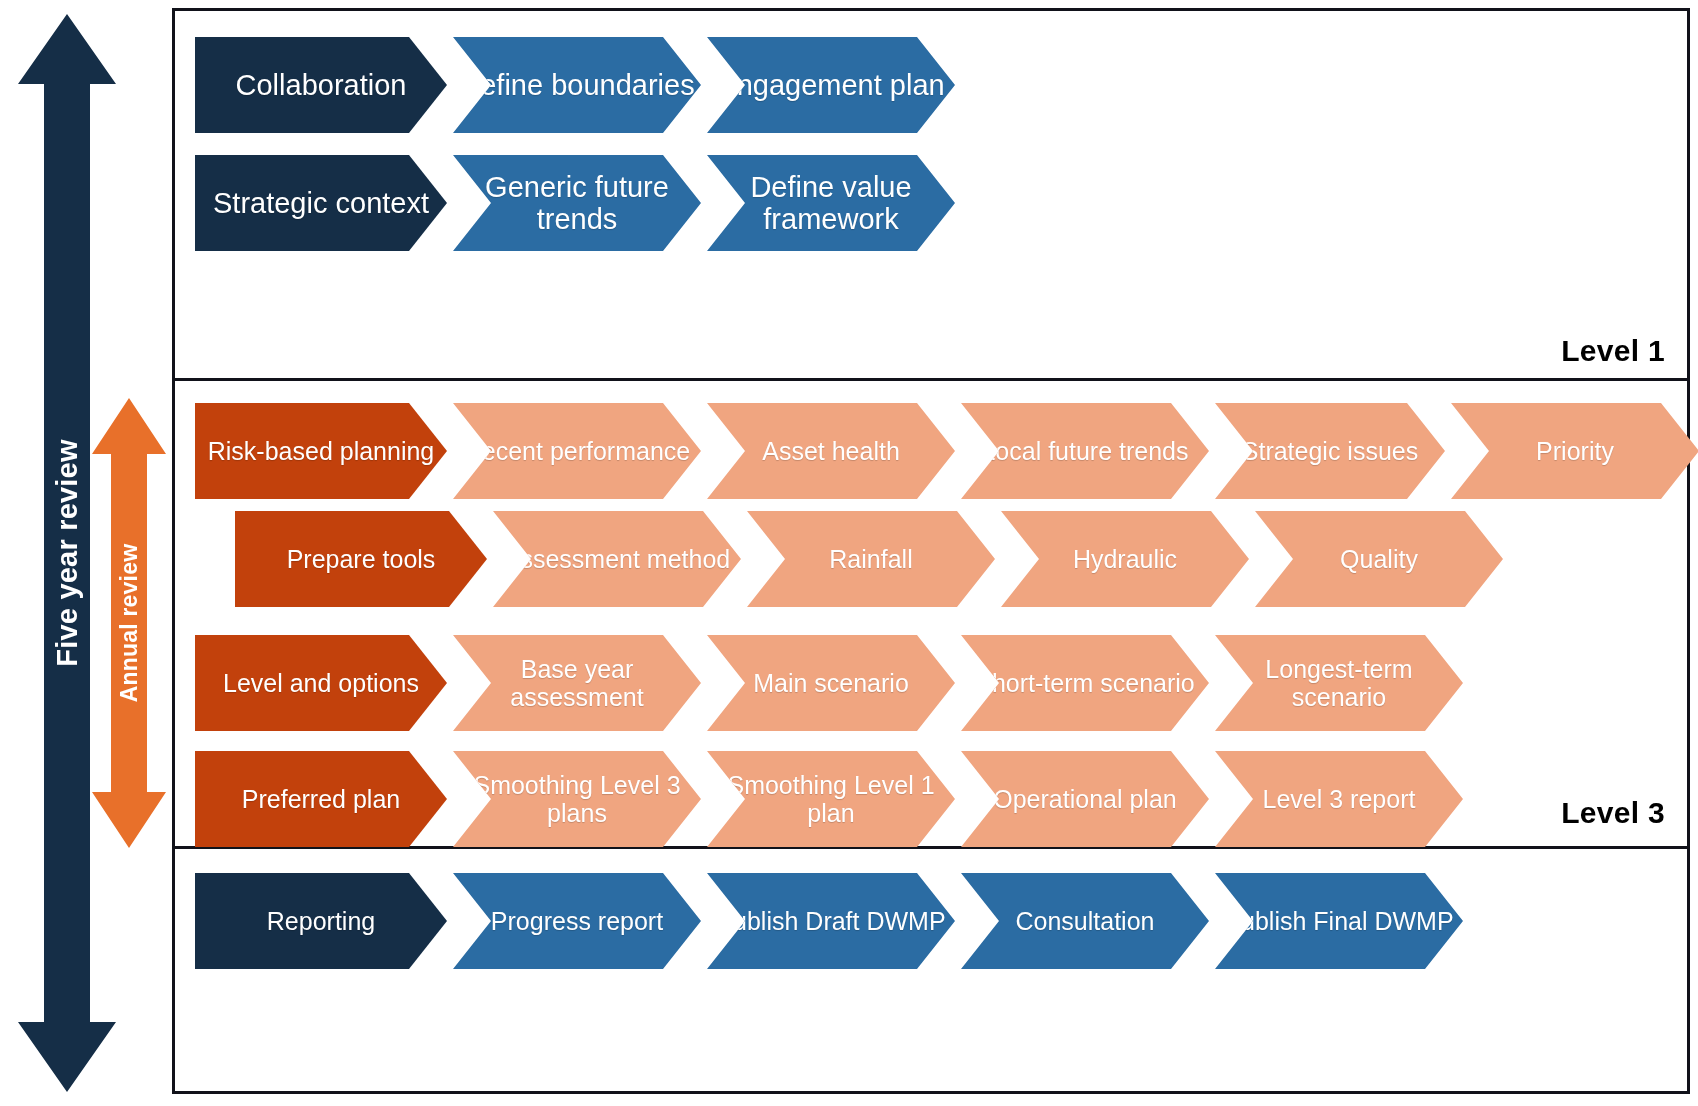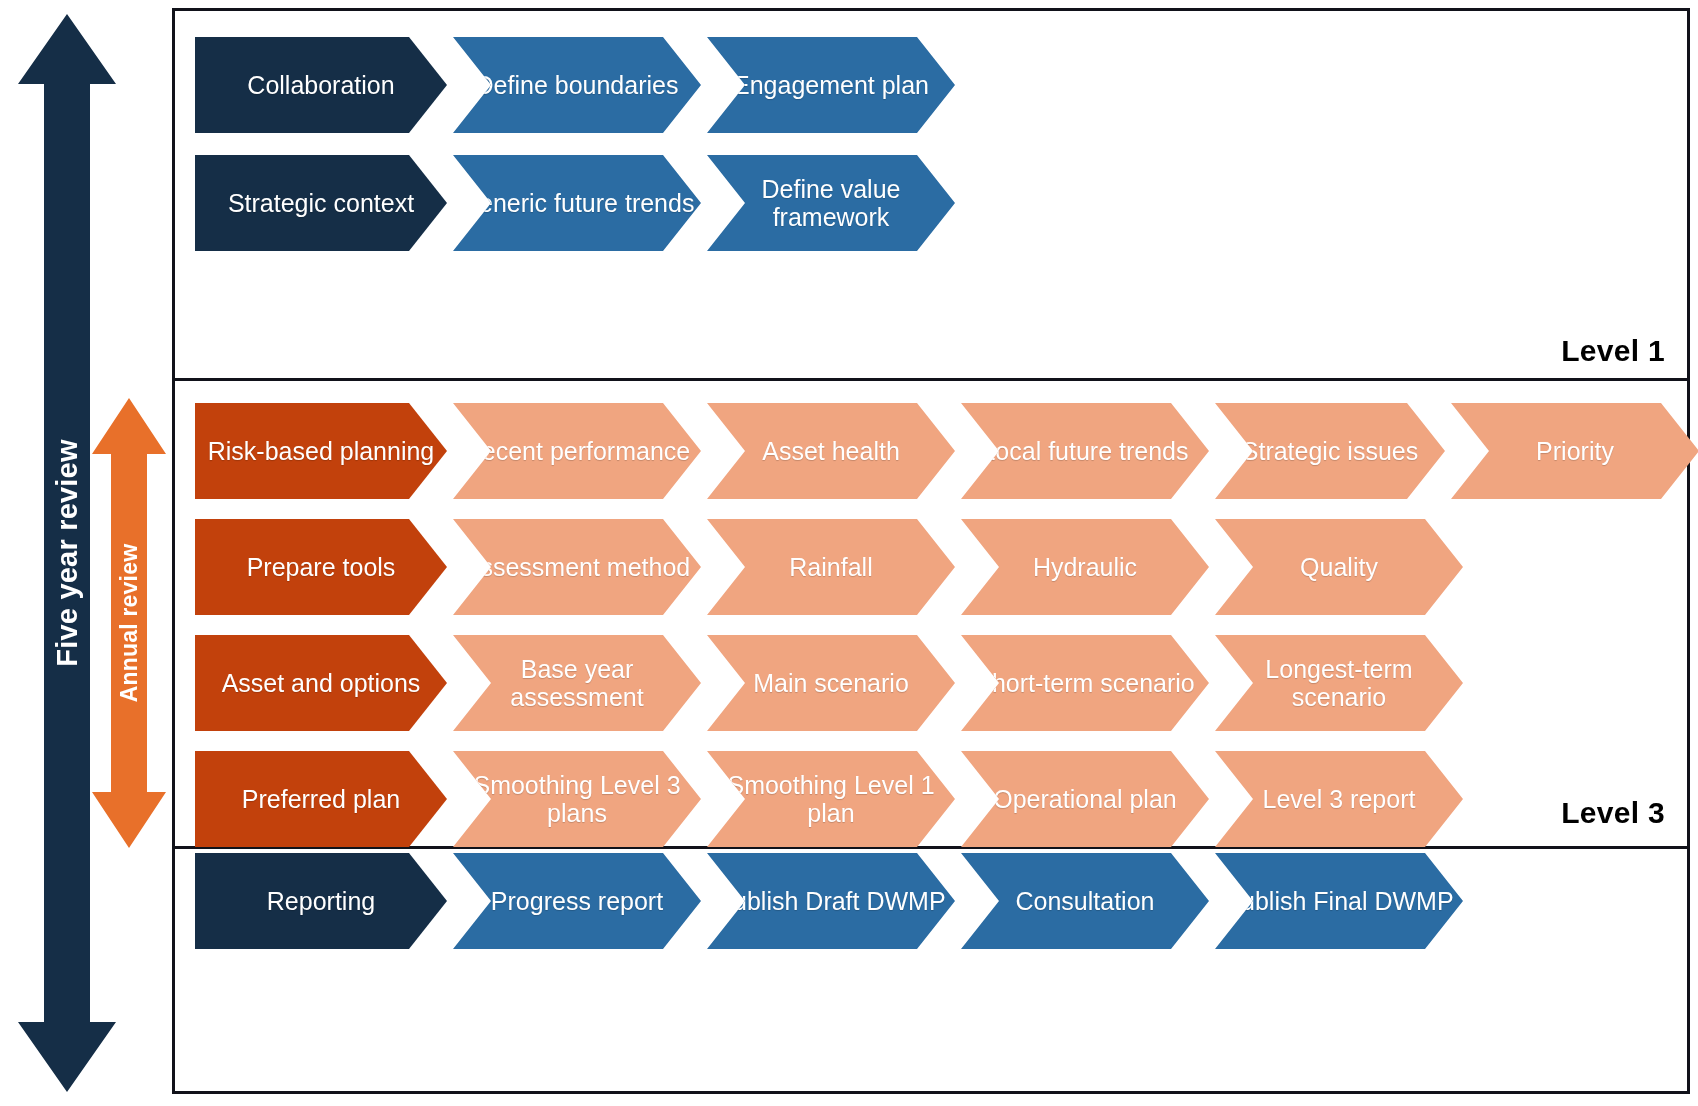--- a/index.html
+++ b/index.html
@@ -58,21 +58,21 @@
   }
 
   .panel {
     position: absolute;
     left: 0;
     width: 100%;
     box-sizing: border-box;
   }
   #panel-level1 { top: 0; height: 370px; border-bottom: 3px solid #11121a; }
   #panel-level3 { top: 370px; height: 468px; border-bottom: 3px solid #11121a; }
-  #panel-reporting { top: 804px; height: 222px; }
+  #panel-reporting { top: 824px; height: 222px; }
 
   .level-tag {
     position: absolute;
     right: 22px;
     font-size: 30px;
     font-weight: 700;
     color: #000000;
     letter-spacing: .3px;
     margin-left: 13px;
   }
@@ -120,25 +120,25 @@
   .c-navy   { background: #152e47; }
   .c-blue   { background: #2b6ca3; }
   .c-orange { background: #c2410c; }
   .c-peach  { background: #f0a580; }
 
   
   #row-collaboration { top: 26px; height: 96px; }
   #row-strategic     { top: 144px; height: 96px; }
   #row-options       { top: 262px; height: 96px; }
 
-  .r1 .chev { font-size: 25px; text-align: center; }
+  .r1 .chev { font-size: 29px; text-align: center; }
 
   
   #row-risk      { top: 22px;  height: 96px; }
-  #row-prepare   { top: 138px; height: 96px; }
+  #row-prepare   { top: 130px; height: 96px; margin-left: 40px; }
   #row-risks     { top: 254px; height: 96px; }
   #row-preferred { top: 370px; height: 96px; }
 
   .r3 .chev { font-size: 25px; }
 
   
   #row-reporting { top: 38px; height: 96px; }
   .rr .chev { font-size: 25px; }
 </style>
 </head>
@@ -228,21 +228,21 @@
         <div class="chev body c-peach" style="width:248px">
           <span class="clabel">Hydraulic</span>
         </div>
         <div class="chev body c-peach" style="width:248px">
           <span class="clabel">Quality</span>
         </div>
       </div>
 
       <div class="row r3" id="row-risks">
         <div class="chev head c-orange" style="width:252px">
-          <span class="clabel">Asset and options</span>
+          <span class="clabel">Level and options</span>
         </div>
         <div class="chev body c-peach" style="width:248px">
           <span class="clabel">Base year assessment</span>
         </div>
         <div class="chev body c-peach" style="width:248px">
           <span class="clabel">Main scenario</span>
         </div>
         <div class="chev body c-peach" style="width:248px">
           <span class="clabel">Short-term scenario</span>
         </div>

